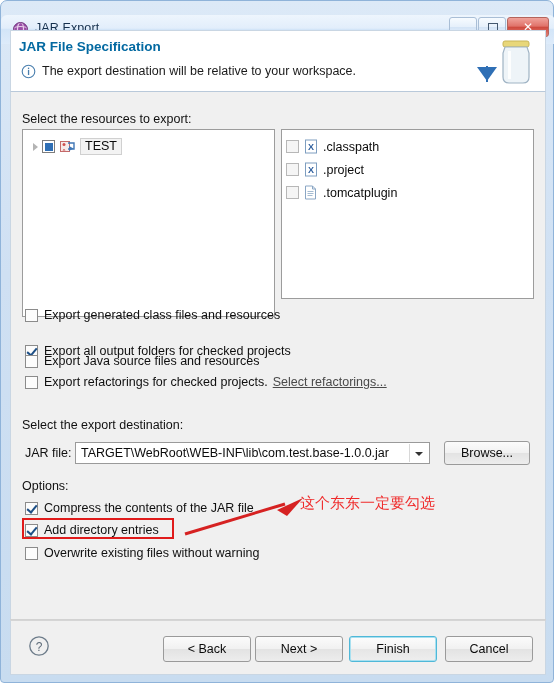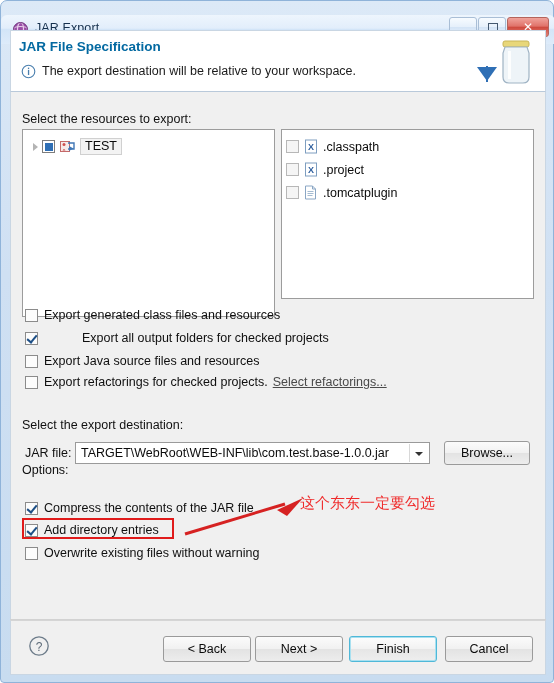--- a/index.html
+++ b/index.html
@@ -284,21 +284,21 @@
         </svg>
       </span>
       <span>.tomcatplugin</span>
     </div>
   </div>
 
   <div class="optrow" style="top:305px;">
     <span class="cbx"></span>
     <span>Export generated class files and resources</span>
   </div>
-  <div class="optrow" style="top:328px;gap:38px;">
+  <div class="optrow" style="top:341px;">
     <span class="cbx checked"></span>
     <span>Export all output folders for checked projects</span>
   </div>
   <div class="optrow" style="top:351px;">
     <span class="cbx"></span>
     <span>Export Java source files and resources</span>
   </div>
   <div class="optrow" style="top:372px;">
     <span class="cbx"></span>
     <span>Export refactorings for checked projects.</span>
@@ -306,21 +306,21 @@
   </div>
 
   <div class="lbl" style="left:21px;top:417px;">Select the export destination:</div>
   <div class="lbl" style="left:24px;top:445px;">JAR file:</div>
   <div class="combo">
     <span>TARGET\WebRoot\WEB-INF\lib\com.test.base-1.0.0.jar</span>
     <span class="combo-arrow"></span>
   </div>
   <div class="btn browse">Browse...</div>
 
-  <div class="lbl" style="left:21px;top:462px;">Options:</div>
+  <div class="lbl" style="left:21px;top:478px;">Options:</div>
   <div class="optrow" style="top:498px;">
     <span class="cbx checked"></span>
     <span>Compress the contents of the JAR file</span>
   </div>
   <div class="optrow" style="top:520px;">
     <span class="cbx checked"></span>
     <span>Add directory entries</span>
   </div>
   <div class="optrow" style="top:543px;">
     <span class="cbx"></span>

